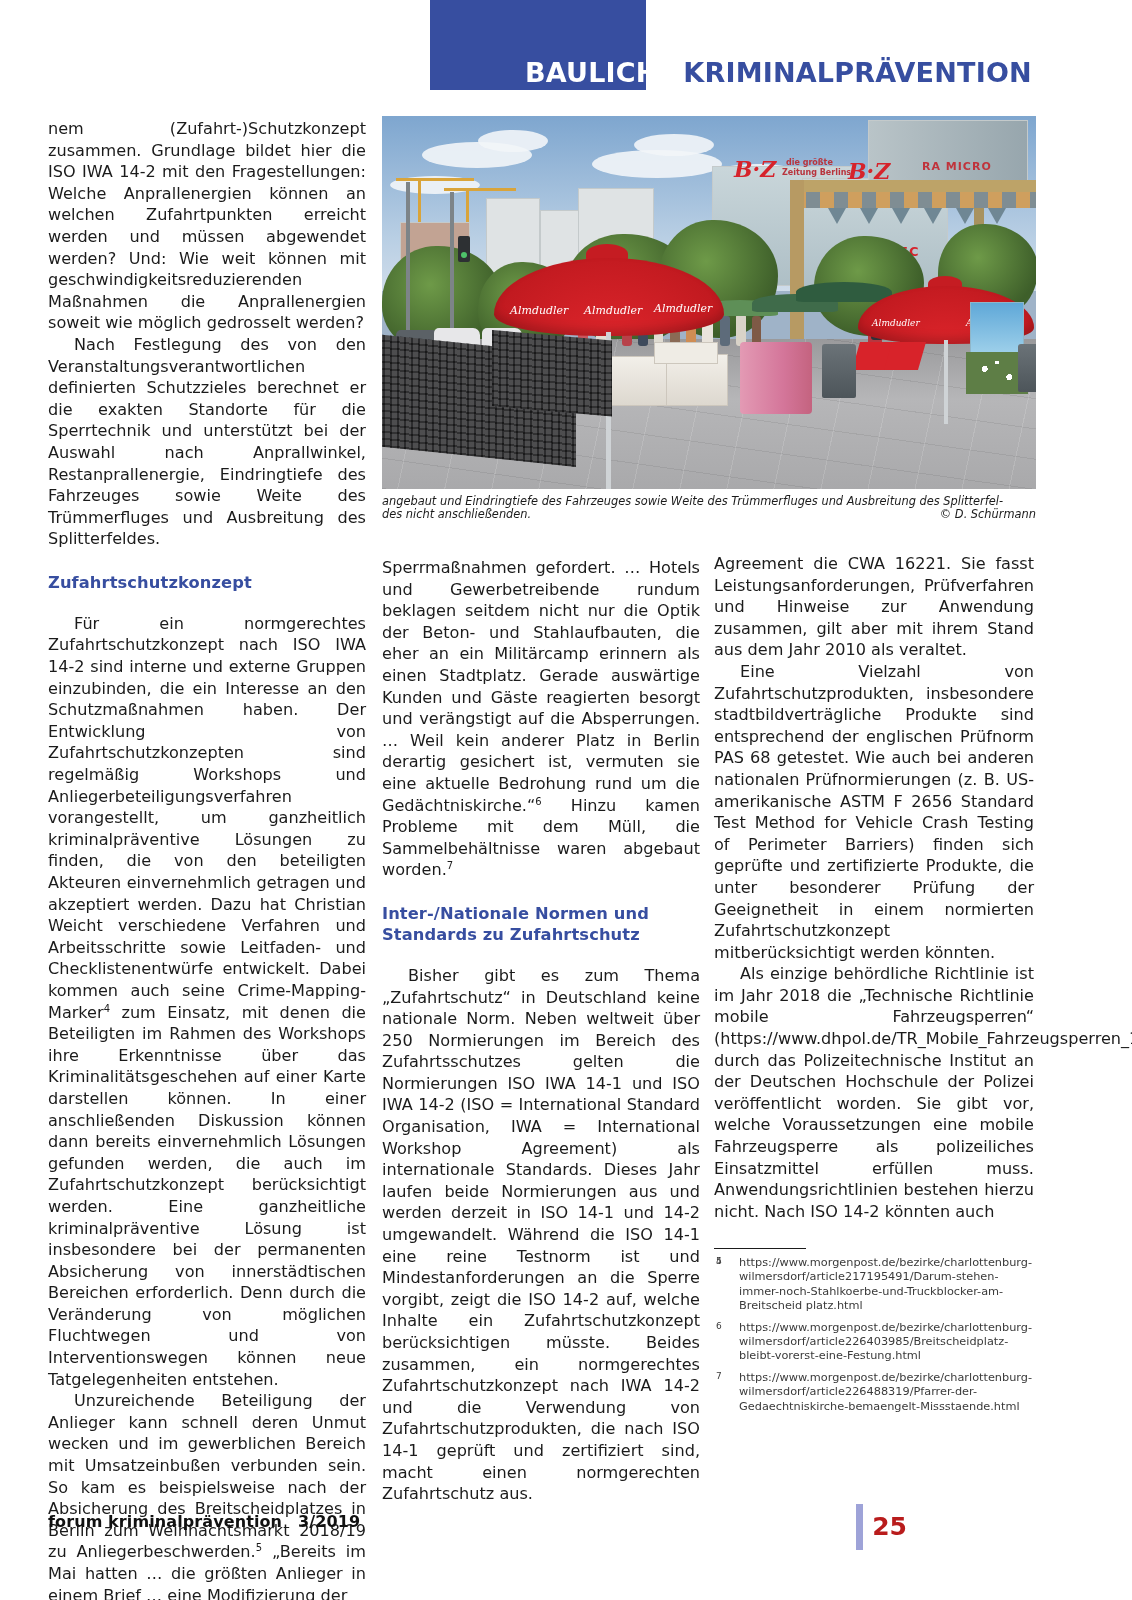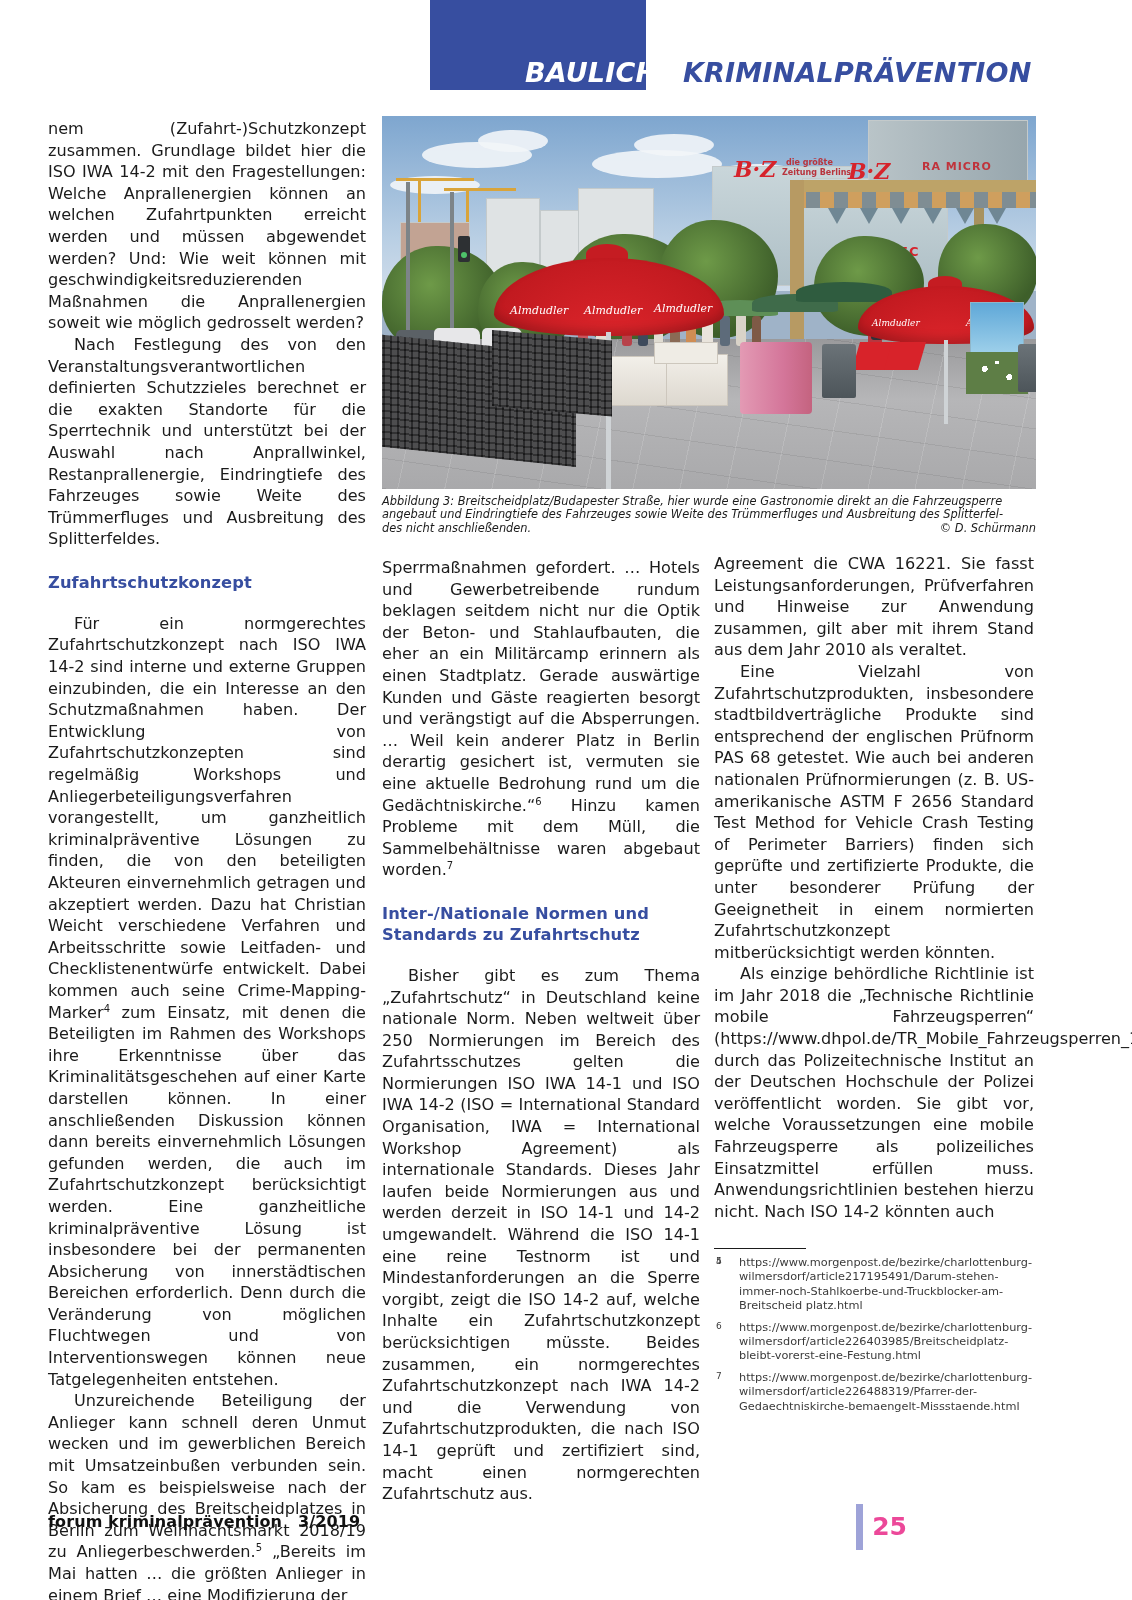--- a/index.html
+++ b/index.html
@@ -16,21 +16,20 @@
     color: #1b1b1b;
     overflow: hidden;
   }
 
   
   #header {
     position: absolute;
     left: 0; top: 0;
     width: 1132px;
     height: 100px;
-    font-style: italic;
   }
   #header-block {
     position: absolute;
     left: 430px;
     top: 0;
     width: 216px;
     height: 90px;
     background: #374ea0;
   }
   #header-title {
@@ -351,21 +350,21 @@
     width: 7px;
     height: 46px;
     background: #9ea3d8;
   }
   #footer-page {
     position: absolute;
     right: 20px;
     top: 0;
     font-size: 25px;
     font-weight: bold;
-    color: #ec4899;
+    color: #b91c1c;
   }
 </style>
 </head>
 <body>
 
 <div id="header">
   <div id="header-block"></div>
   <div id="header-title">
     <span class="kicker">BAULICHE</span><span class="main">KRIMINALPRÄVENTION</span>
   </div>
@@ -484,21 +483,20 @@
     <div class="planter-pink" style="left:358px; top:226px; width:72px; height:72px;"></div>
 
     <div class="bin" style="left:440px; top:228px; width:34px; height:54px;"></div>
 
     <div class="barrier" style="left:-6px; top:218px; width:200px; height:112px; transform: skewY(6deg);"></div>
     <div class="barrier" style="left:110px; top:214px; width:120px; height:76px; transform: skewY(5deg);"></div>
   </div>
 </div>
 
 <div id="caption">
-  <div>Abbildung 3: Breitscheidplatz/Budapester Straße, hier wurde eine Gastronomie direkt an die Fahrzeugsperre</div>
   <div>angebaut und Eindringtiefe des Fahrzeuges sowie Weite des Trümmerfluges und Ausbreitung des Splitterfel-</div>
   <div class="line3">
     <span>des nicht anschließenden.</span>
     <span class="credit">© D. Schürmann</span>
   </div>
 </div>
 
 <div id="col-left" class="col">
   <p>nem (Zufahrt-)Schutzkonzept zusammen. Grundlage bildet hier die ISO IWA 14-2 mit den Fragestellungen: Welche Anprallenergien können an welchen Zufahrtpunkten erreicht werden und müssen abgewendet werden? Und: Wie weit können mit geschwindigkeitsreduzierenden Maßnahmen die Anprallenergien soweit wie möglich gedrosselt werden?</p>
   <p class="indent">Nach Festlegung des von den Veranstaltungsverantwortlichen definierten Schutzzieles berechnet er die exakten Standorte für die Sperrtechnik und unterstützt bei der Auswahl nach Anprallwinkel, Restanprallenergie, Eindringtiefe des Fahrzeuges sowie Weite des Trümmerfluges und Ausbreitung des Splitterfeldes.</p>

